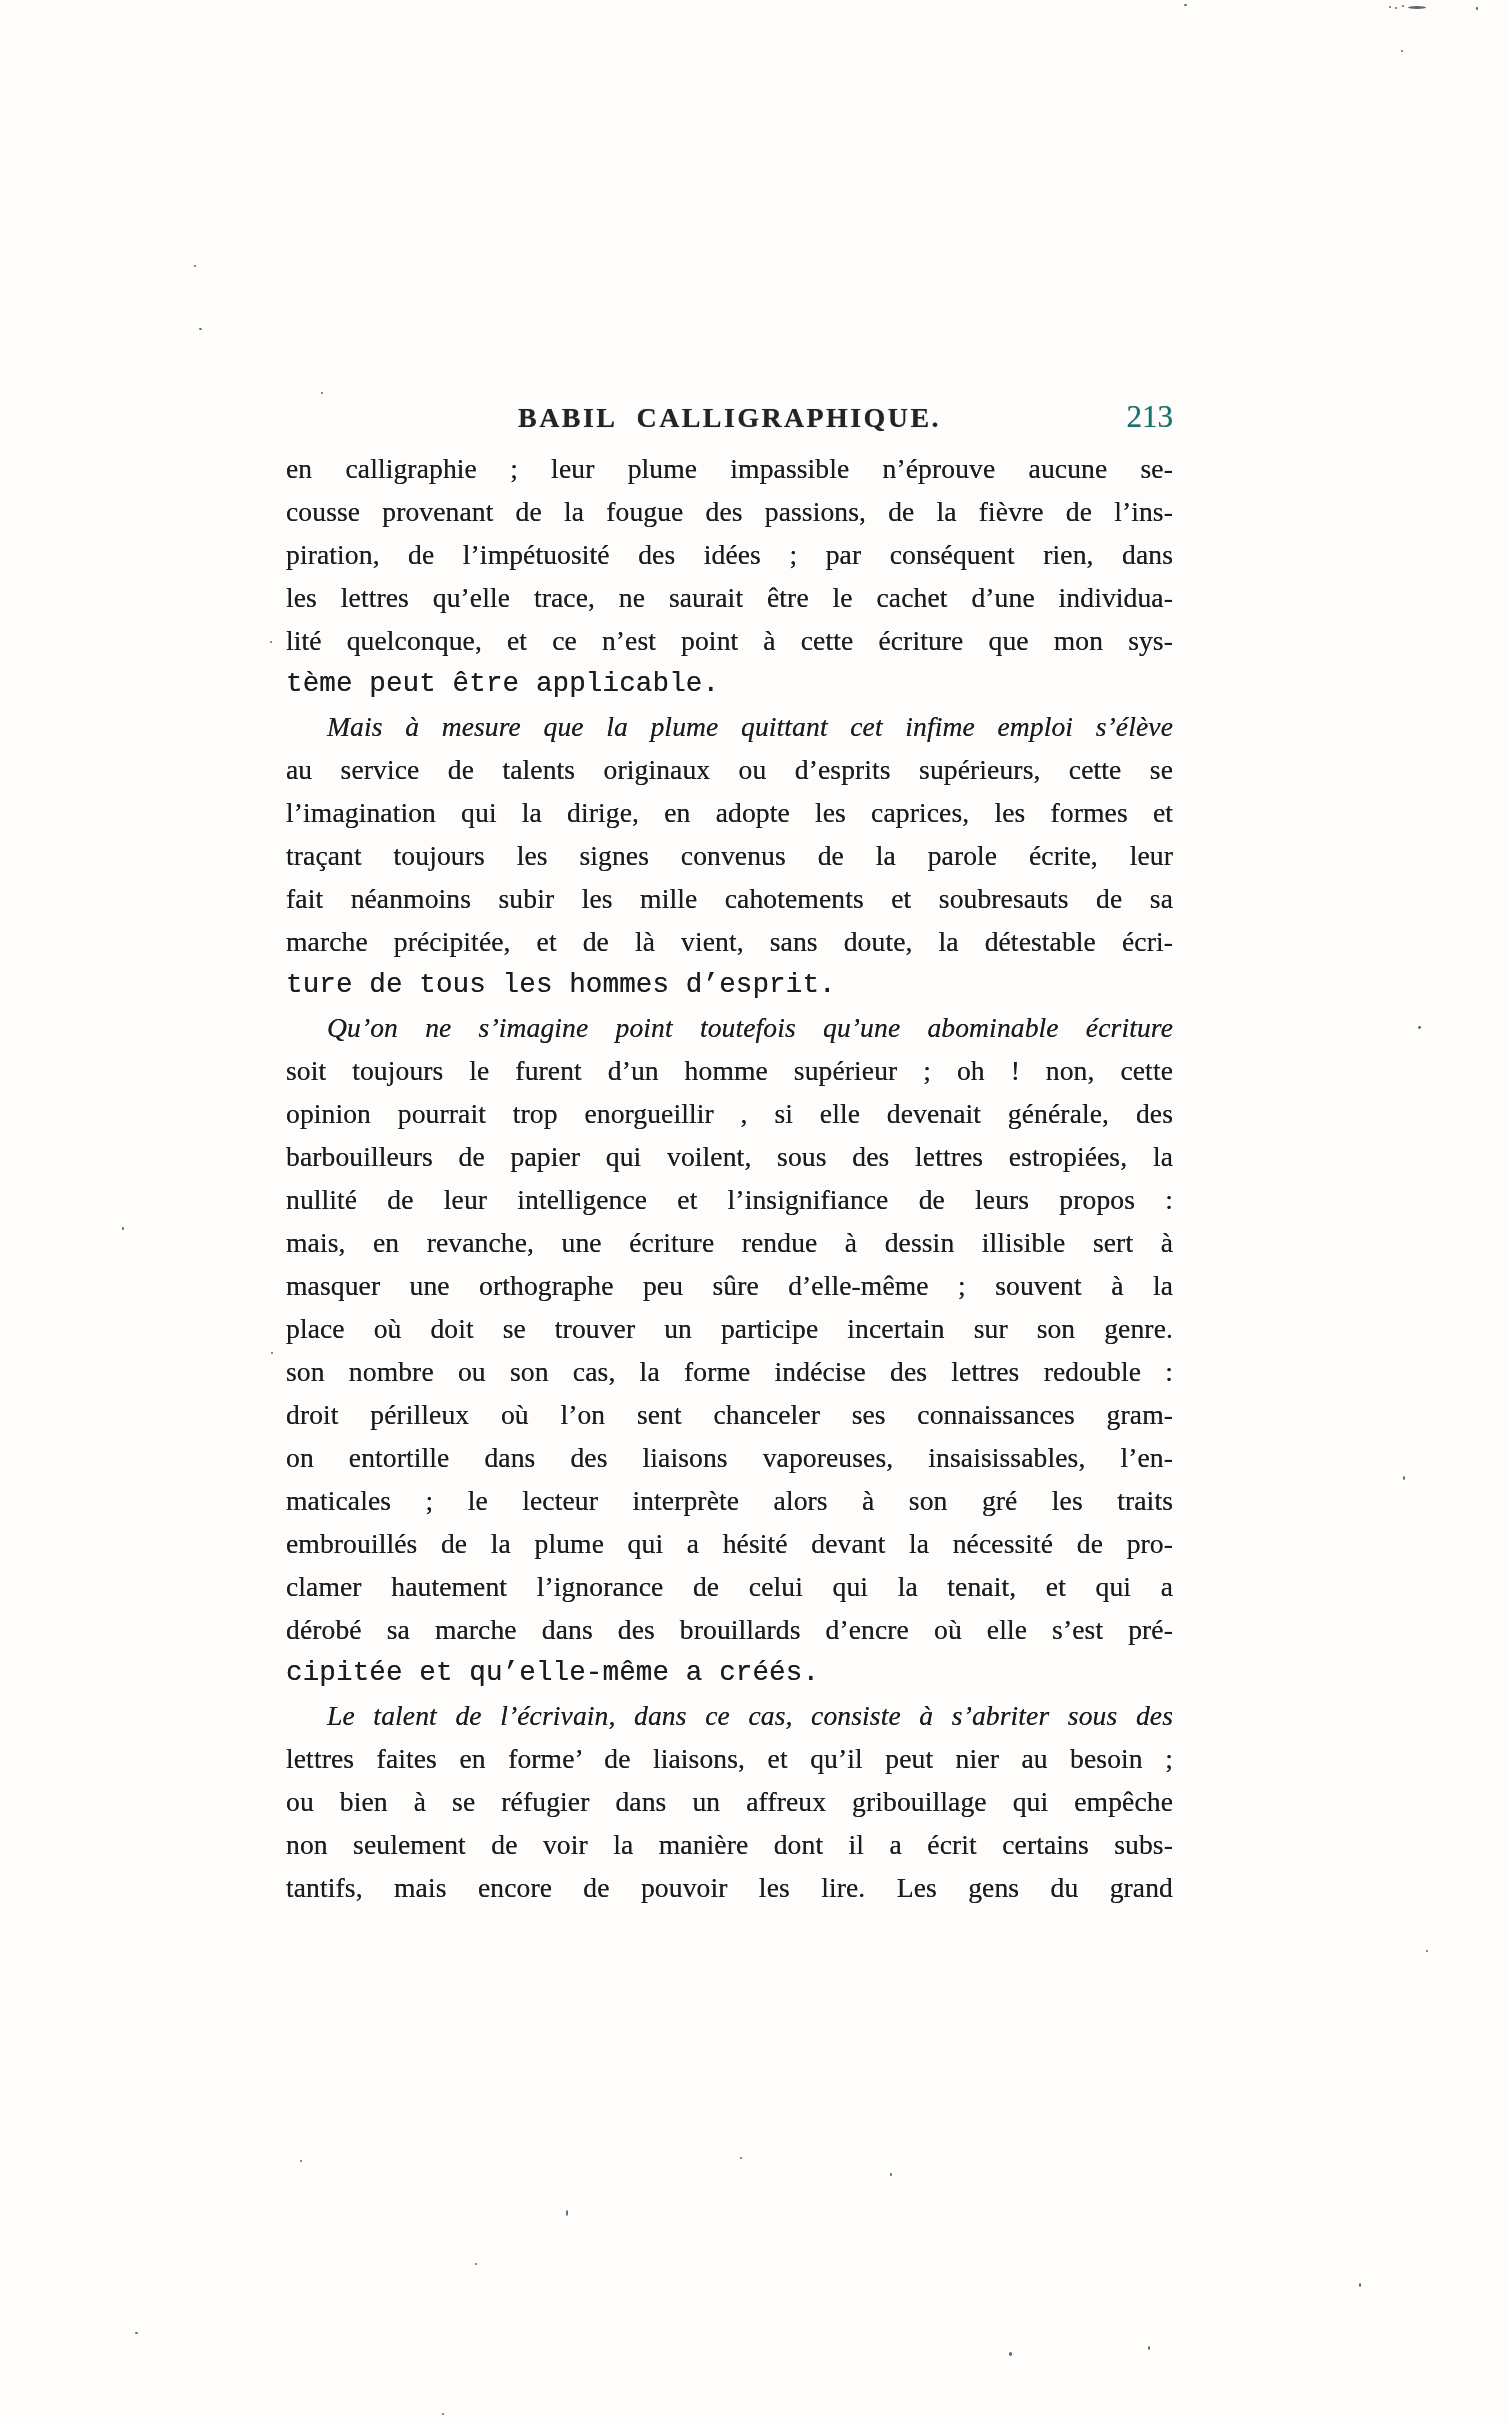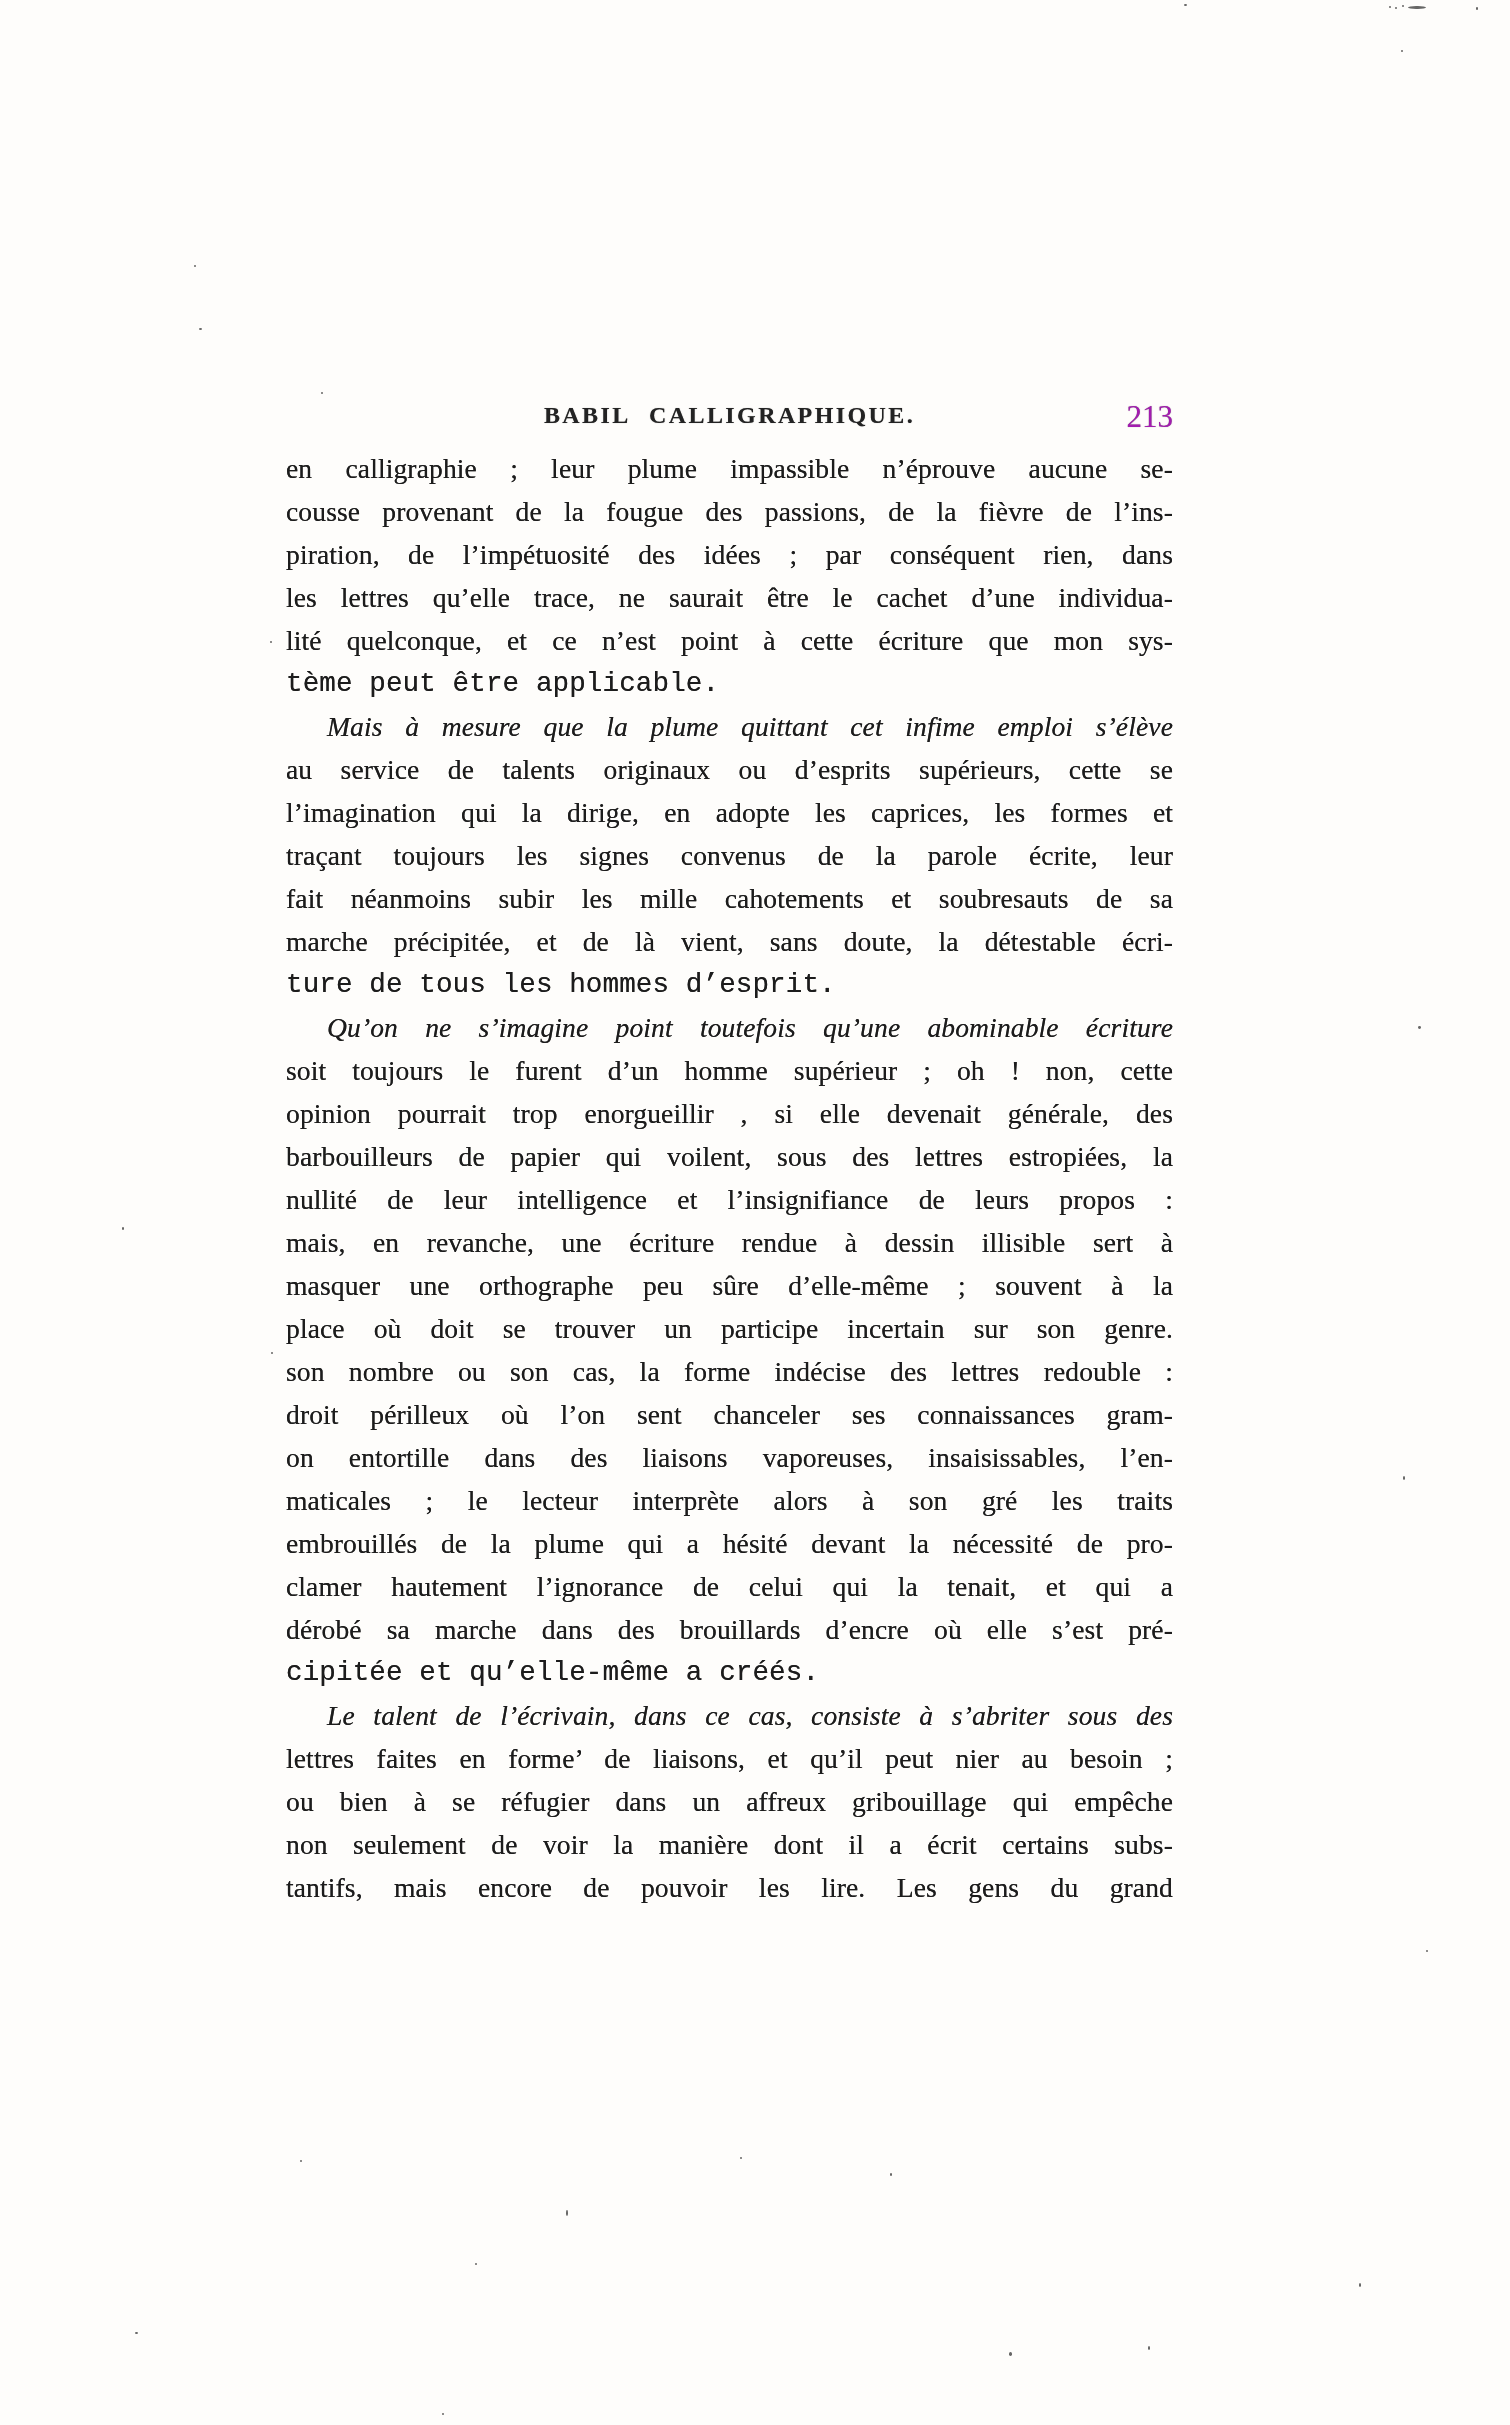--- a/index.html
+++ b/index.html
@@ -22,33 +22,33 @@
     left: 286px;
     width: 887px;
     height: 39px;
   }
   .running-title {
     position: absolute;
     left: 0;
     right: 0;
     top: 3.2px;
     text-align: center;
-    font-size: 24px;
+    font-size: 28px;
     font-weight: bold;
     letter-spacing: 2.4px;
     word-spacing: 11.4px;
     color: #232323;
     text-shadow: 0 0 0.8px rgba(30,30,30,0.55);
   }
   .page-number {
     position: absolute;
     right: 0;
     top: 0;
     font-size: 31px;
-    color: #a21caf;
+    color: #0f766e;
     text-shadow: 0 0 0.8px rgba(30,30,30,0.55);
   }
   .body-text {
     position: absolute;
     left: 286px;
     top: 447px;
     width: 887px;
   }
   .paragraph { margin: 0; }
   .line {

